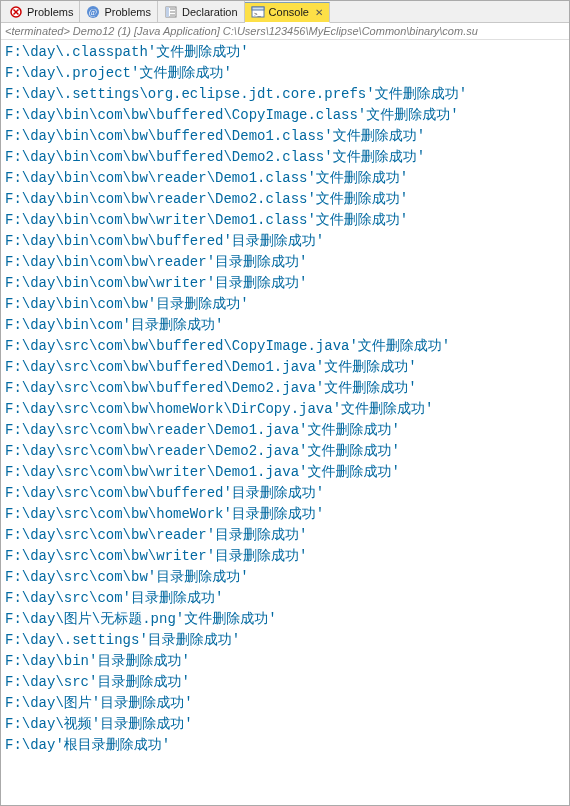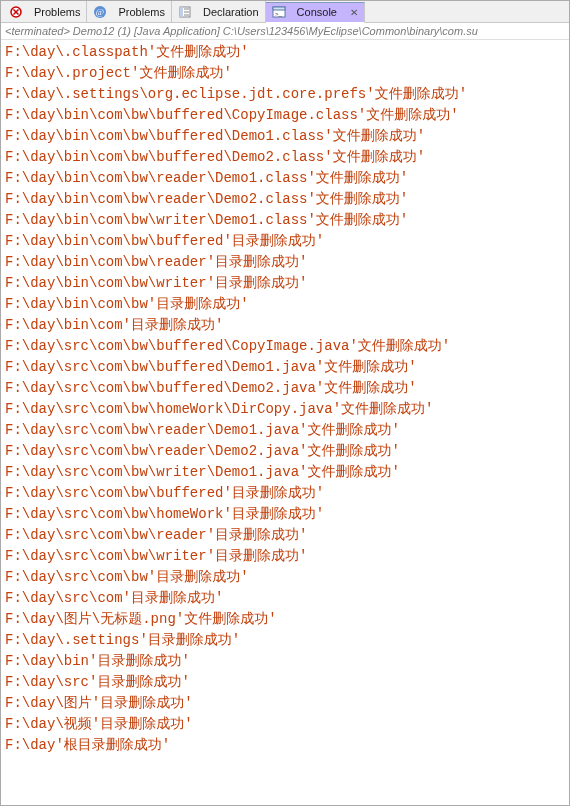--- a/index.html
+++ b/index.html
@@ -16,29 +16,29 @@
     display: flex;
     align-items: center;
     background: #f0f0f0;
     border-bottom: 1px solid #c8c8c8;
     height: 22px;
     padding-left: 2px;
   }
   .tab {
     display: flex;
     align-items: center;
-    gap: 11px;
+    gap: 4px;
     padding: 0 6px;
     border-right: 1px solid #c8c8c8;
     height: 100%;
     color: #1a1a1a;
     white-space: nowrap;
   }
   .tab.active {
-    background: #c4b5fd;
+    background: #fde047;
     border-top: 1px solid #7f9db9;
     border-bottom: 1px solid #fff;
     margin-bottom: -1px;
     color: #1a1a1a;
   }
   .icon { width: 14px; height: 14px; display: flex; align-items: center; justify-content: center; }
   .status-line {
     padding: 2px 4px;
     color: #7a7a7a;
     font-size: 11px;
@@ -46,21 +46,21 @@
     overflow: hidden;
     border-bottom: 1px solid #e0e0e0;
     font-style: italic;
   }
   .console-output {
     font-family: Consolas, "Courier New", monospace;
     font-size: 14px;
     line-height: 21px;
     padding: 2px 4px;
     white-space: pre;
-    color: #c2410c;
+    color: #0369a1;
     overflow: hidden;
   }
   .close-icon {
     margin-left: 2px;
     font-size: 10px;
     color: #555;
   }
 </style>
 </head>
 <body>

